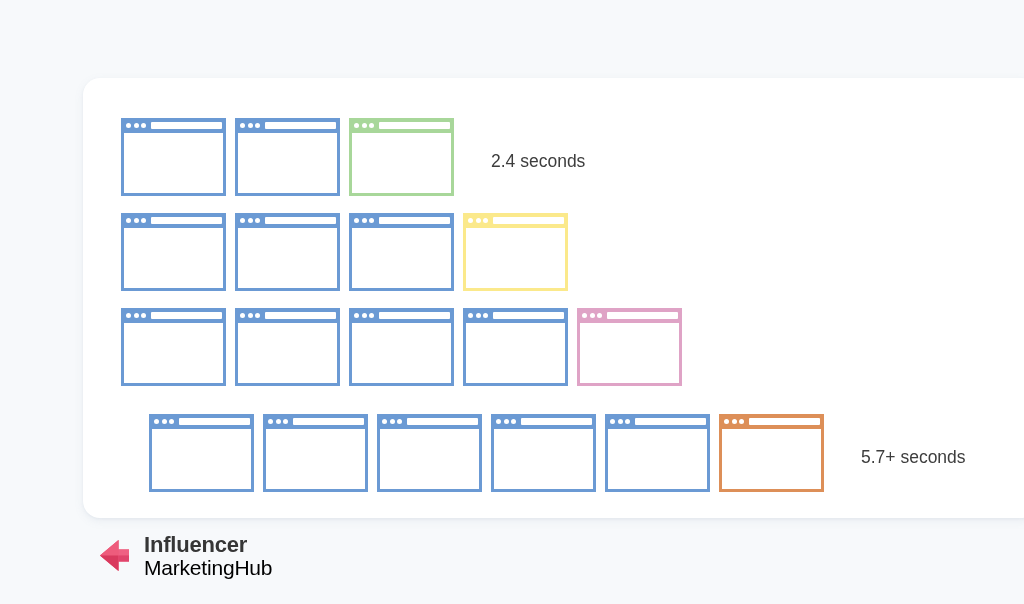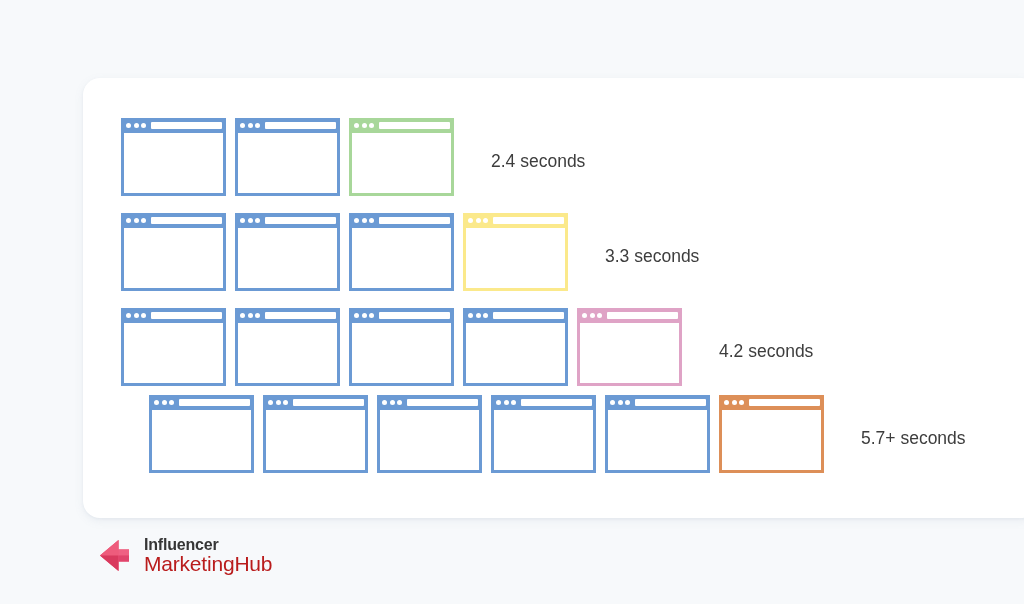--- a/index.html
+++ b/index.html
@@ -40,21 +40,21 @@
   .row {
     position: absolute;
     left: 0;
     height: 86px;
     display: flex;
     align-items: flex-start;
   }
   .row-1 { top: 40px;  left: 38px; }
   .row-2 { top: 135px; left: 38px; }
   .row-3 { top: 230px; left: 38px; }
-  .row-4 { top: 317px; left: 38px; padding-left: 28px; }
+  .row-4 { top: 336px; left: 38px; padding-left: 28px; }
 
   
   .win {
     width: 105px;
     height: 78px;
     margin-right: 9px;
     box-sizing: border-box;
     display: flex;
     flex-direction: column;
     flex: none;
@@ -139,28 +139,28 @@
     flex: none;
     margin-right: 2px;
   }
   #logo .wordmark {
     display: flex;
     flex-direction: column;
     justify-content: center;
     line-height: 1.04;
   }
   #logo .line-1 {
-    font-size: 16px;
+    font-size: 22px;
     font-weight: bold;
     color: #363636;
     letter-spacing: -0.2px;
   }
   #logo .line-2 {
     font-size: 21px;
-    color: #b91c1c;
+    color: #000000;
     letter-spacing: -0.2px;
   }
 </style>
 </head>
 <body>
 
 <div id="stage">
 
   <div id="card">
 
@@ -242,21 +242,20 @@
           <div class="dots">
             <span class="dot"></span>
             <span class="dot"></span>
             <span class="dot"></span>
           </div>
           <div class="urlbar"></div>
         </div>
         <div class="viewport"></div>
       </div>
       <div class="row-label">
-        <span class="l1">3.3 seconds</span>
       </div>
     </div>
 
     <div class="row row-3">
       <div class="win c-blue">
         <div class="titlebar">
           <div class="dots">
             <span class="dot"></span>
             <span class="dot"></span>
             <span class="dot"></span>
@@ -303,21 +302,20 @@
           <div class="dots">
             <span class="dot"></span>
             <span class="dot"></span>
             <span class="dot"></span>
           </div>
           <div class="urlbar"></div>
         </div>
         <div class="viewport"></div>
       </div>
       <div class="row-label">
-        <span class="l1">4.2 seconds</span>
       </div>
     </div>
 
     <div class="row row-4">
       <div class="win c-blue">
         <div class="titlebar">
           <div class="dots">
             <span class="dot"></span>
             <span class="dot"></span>
             <span class="dot"></span>

